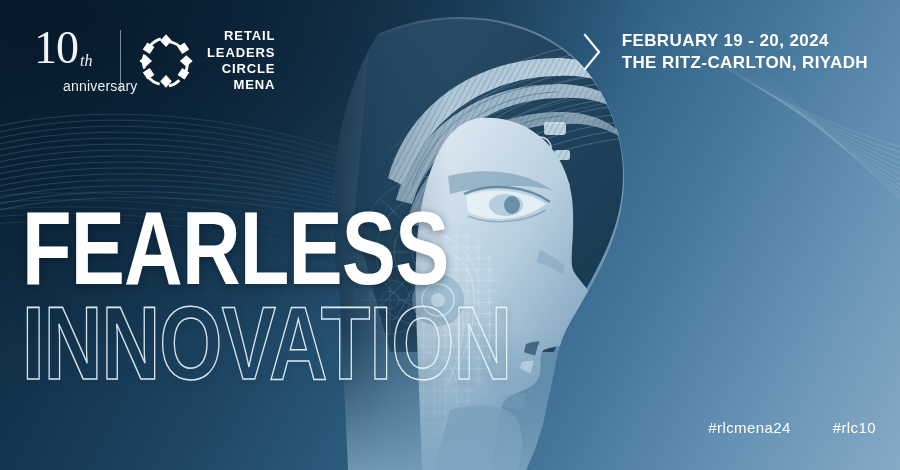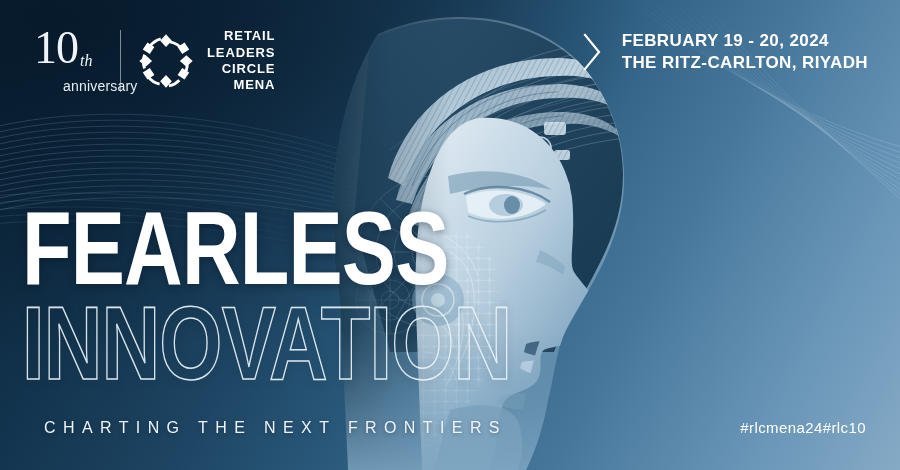--- a/index.html
+++ b/index.html
@@ -166,23 +166,24 @@
     font-size: 16px;
     font-weight: 400;
     letter-spacing: 7.4px;
     white-space: nowrap;
     text-shadow: 0 1px 4px rgba(6,22,38,0.35);
   }
 
   
   .hashtags {
     position: absolute;
-    right: 34px;
+    right: 24px;
     top: 419px;
     display: flex;
+    gap: 42px;
     color: #ffffff;
     font-size: 15px;
     letter-spacing: 0.4px;
   }
   .hashtags span { white-space: nowrap; }
 
   
   .ai-head {
     position: absolute;
     left: 330px;
@@ -490,20 +491,19 @@
     <div class="event-lines">
       <div>FEBRUARY 19 - 20, 2024</div>
       <div>THE RITZ-CARLTON, RIYADH</div>
     </div>
   </div>
 
   <div class="headline">
     <div class="headline-main">FEARLESS</div>
     <div class="headline-outline">INNOVATION</div>
   </div>
-  <div class="tagline">CHARTING THE NEXT FRONTIERS</div>
 
   <div class="hashtags">
     <span>#rlcmena24</span>
     <span>#rlc10</span>
   </div>
 
 </div>
 
 </body></html>

